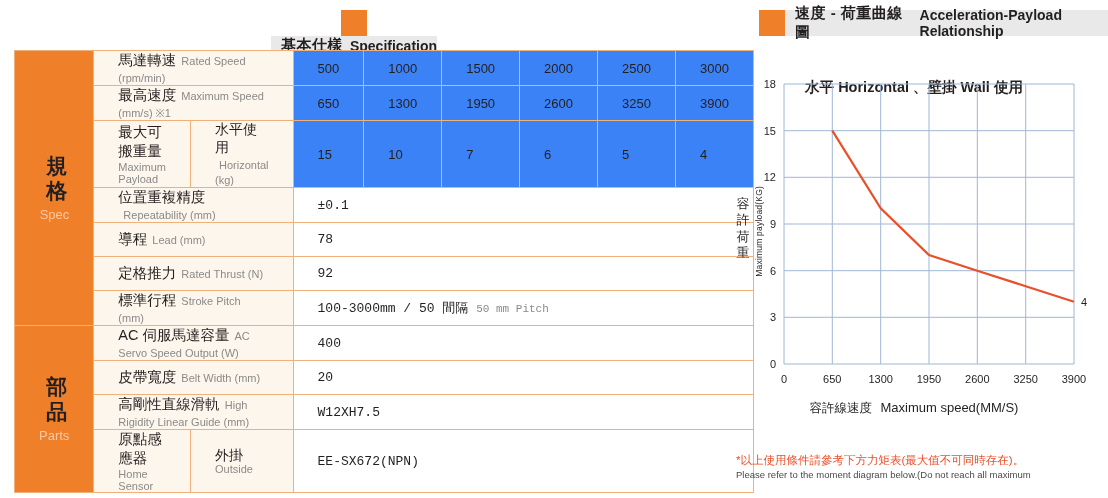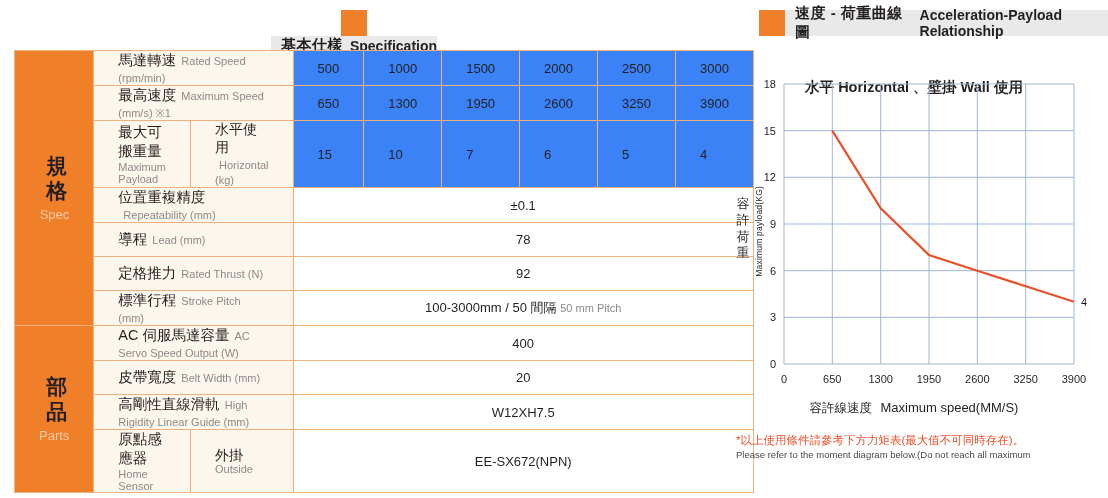--- a/index.html
+++ b/index.html
@@ -25,21 +25,21 @@
   #spec-table td{
     border:1px solid #f0b07a;
     font-size:13px;color:#231f20;
     padding:0 24px;height:34px;box-sizing:border-box;margin-top:36px;
   }
   .lbl{background:#fdf6ec;}
   .lbl .cn{font-size:14.5px;color:#231f20;}
   .lbl .en{font-size:11px;color:#8a8a8a;margin-left:5px;}
   .lbl .en2{font-size:11px;color:#8a8a8a;display:block;line-height:1.1;}
   .val{background:#3b82f6;text-align:left;font-size:14px;}
-  .val-wide{background:#ffffff;text-align:center;font-size:14.5px;}
+  .val-wide{background:#ffffff;font-size:14.5px;font-family:Liberation Mono, monospace;}
   .side{
     background:#f07f29;color:#ffffff;text-align:right;vertical-align:middle;
     width:70px;
   }
   .side .s-cn{font-size:21px;font-weight:bold;letter-spacing:2px;display:block;line-height:1.15;}
   .side .s-en{font-size:13px;color:#f7c9a4;display:block;margin-top:4px;}
   .sub{background:#fdf6ec;width:150px;}
   .sub .cn{font-size:14px;}
   .sub .en{font-size:11px;color:#8a8a8a;margin-left:4px;}
   .sub .stack-cn{font-size:14px;display:block;line-height:1.15;}
@@ -56,21 +56,21 @@
   #chart-title{position:absolute;left:0;top:0;width:380px;text-align:center;font-size:14.5px;font-weight:bold;color:#231f20;margin-top:32px;}
   #chart-title .en{font-weight:bold;}
   #chart-svg{position:absolute;left:0;top:22px;}
   .ylabel{position:absolute;left:4px;top:150px;width:30px;text-align:center;}
   .ylabel .cn{font-size:13px;line-height:1.25;display:block;color:#231f20;}
   .ylabel-en{position:absolute;left:30px;top:140px;font-size:8.5px;color:#231f20;
     writing-mode:vertical-rl;transform:rotate(180deg);letter-spacing:.2px;}
   .xlabel{position:absolute;left:0;top:352px;width:380px;text-align:center;}
   .xlabel .cn{font-size:12.5px;color:#231f20;font-weight:normal;}
   .xlabel .en{font-size:13px;color:#231f20;margin-left:4px;margin-top:11px;}
-  #chart-note{position:absolute;left:736px;top:432px;width:368px;}
+  #chart-note{position:absolute;left:736px;top:452px;width:368px;}
   #chart-note .cn{font-size:11.5px;color:#e8502a;line-height:1.45;}
   #chart-note .en{font-size:9.5px;color:#4a4a4a;line-height:1.35;}
   text{font-family:"Liberation Sans", sans-serif;}
 </style>
 </head>
 <body>
 
 <div class="wrap">
 
   <div class="sec-head" id="spec-head">

